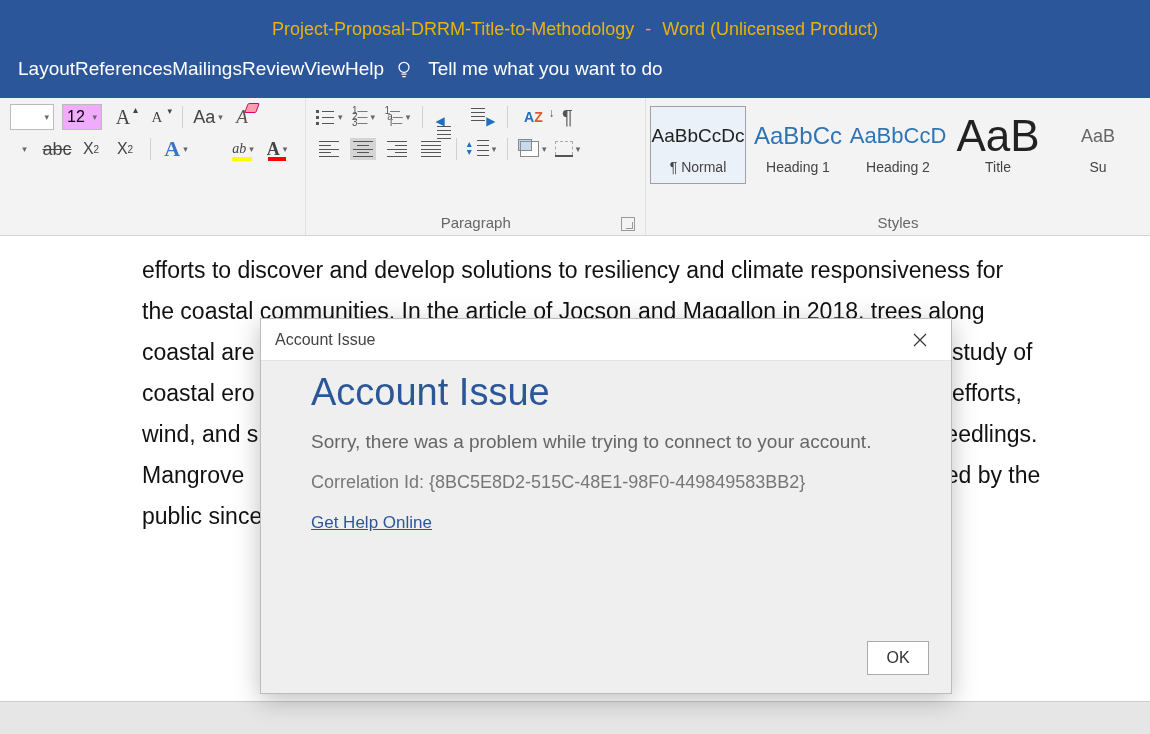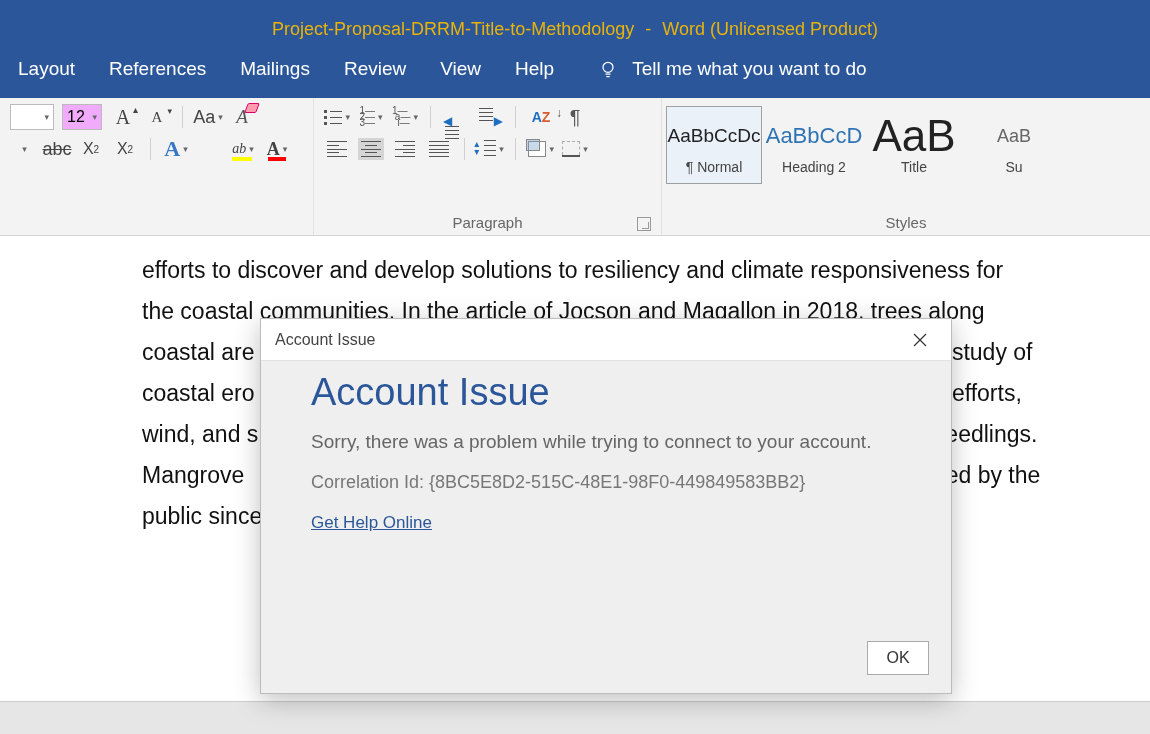--- a/index.html
+++ b/index.html
@@ -3,21 +3,21 @@
 <meta charset="utf-8">
 <style>
   * { box-sizing: border-box; margin: 0; padding: 0; font-family: "Segoe UI", Arial, sans-serif; }
   body { width: 1150px; height: 734px; overflow: hidden; background: #fff; position: relative; }
 
   
   .titlebar { height: 40px; background: #2b579a; color: #eab308; display: flex; align-items: flex-end; justify-content: center; font-size: 18px; font-weight: 300; }
   .titlebar .dash { margin: 0 6px; }
 
   
-  .tabs { height: 58px; background: #2b579a; display: flex; align-items: center; padding-left: 18px; gap: 34px; color: #fff; font-size: 19px; }
+  .tabs { height: 58px; background: #2b579a; display: flex; align-items: center; padding-left: 18px; color: #fff; font-size: 19px; }
   .tab { cursor: pointer; }
   .tell { display: flex; align-items: center; gap: 14px; margin-left: 10px; }
   .bulb-icon { width: 20px; height: 20px; }
   .bulb-icon svg { stroke: #fff; fill: none; stroke-width: 1.5; }
 
   
   .ribbon { height: 138px; background: #f3f3f3; border-bottom: 1px solid #d4d4d4; display: flex; position: relative; }
   .ribbon-inner { display: flex; width: 100%; }
   .group { border-right: 1px solid #e1e1e1; display: flex; flex-direction: column; justify-content: space-between; padding: 6px 10px 2px 10px; position: relative; }
   .group-label-row { display: flex; justify-content: center; align-items: center; font-size: 15px; color: #666; position: relative; height: 22px; }
@@ -294,20 +294,24 @@
       <span class="group-dlg"></span>
     </div>
   </div>
 
   <div class="group styles-group">
     <div class="styles-row">
       <div class="style-box sel s-normal">
         <div class="prev">AaBbCcDc</div>
         <div class="name">¶ Normal</div>
       </div>
+      <div class="style-box s-h1">
+        <div class="prev">AaBbCc</div>
+        <div class="name">Heading 1</div>
+      </div>
       <div class="style-box s-h2">
         <div class="prev">AaBbCcD</div>
         <div class="name">Heading 2</div>
       </div>
       <div class="style-box s-title">
         <div class="prev">AaB</div>
         <div class="name">Title</div>
       </div>
       <div class="style-box s-sub">
         <div class="prev">AaB</div>

